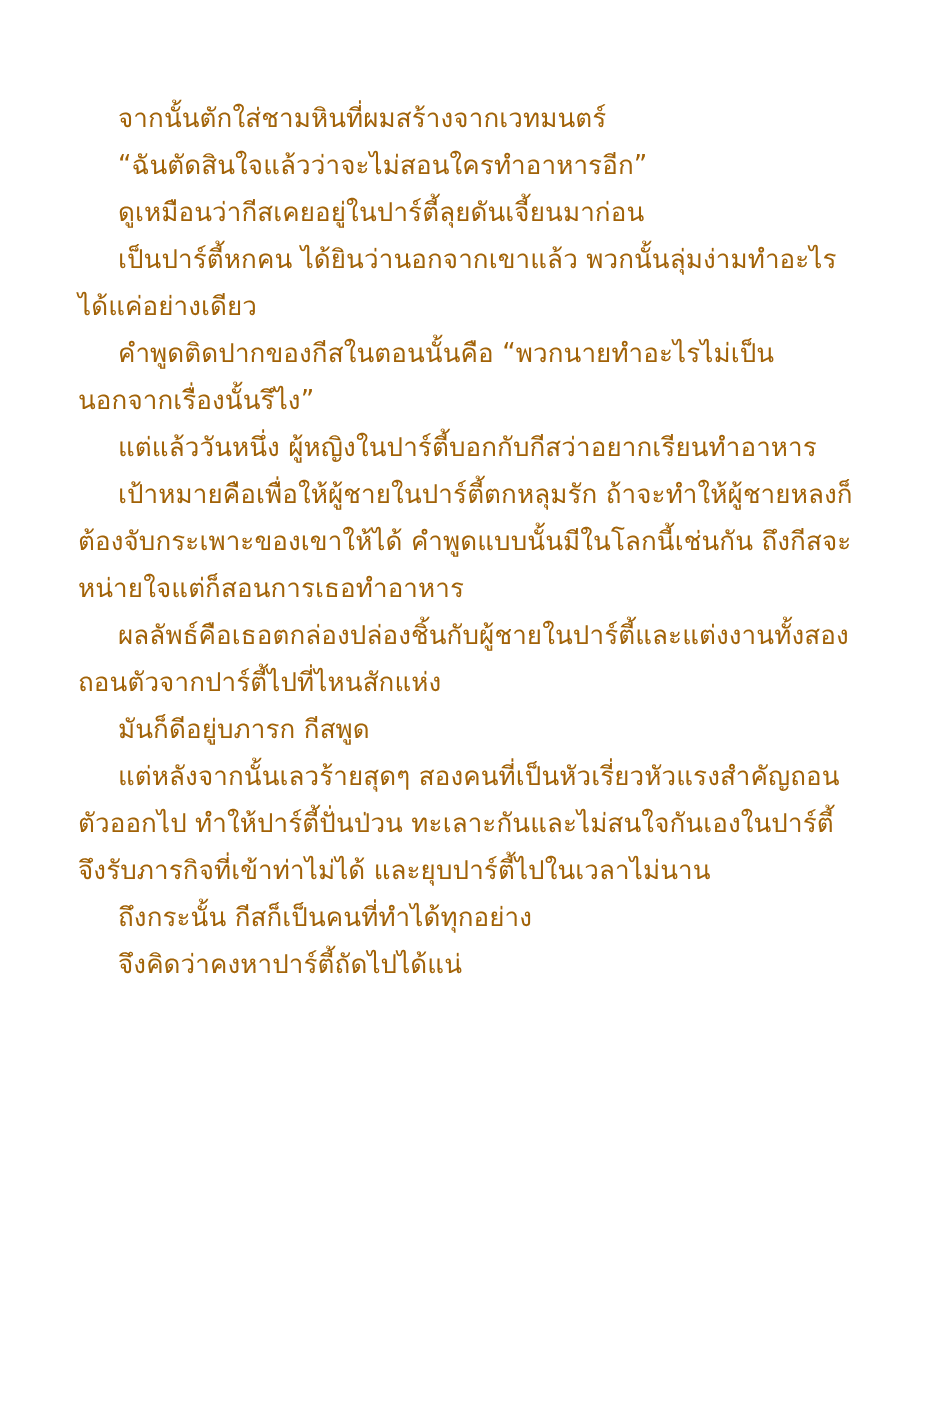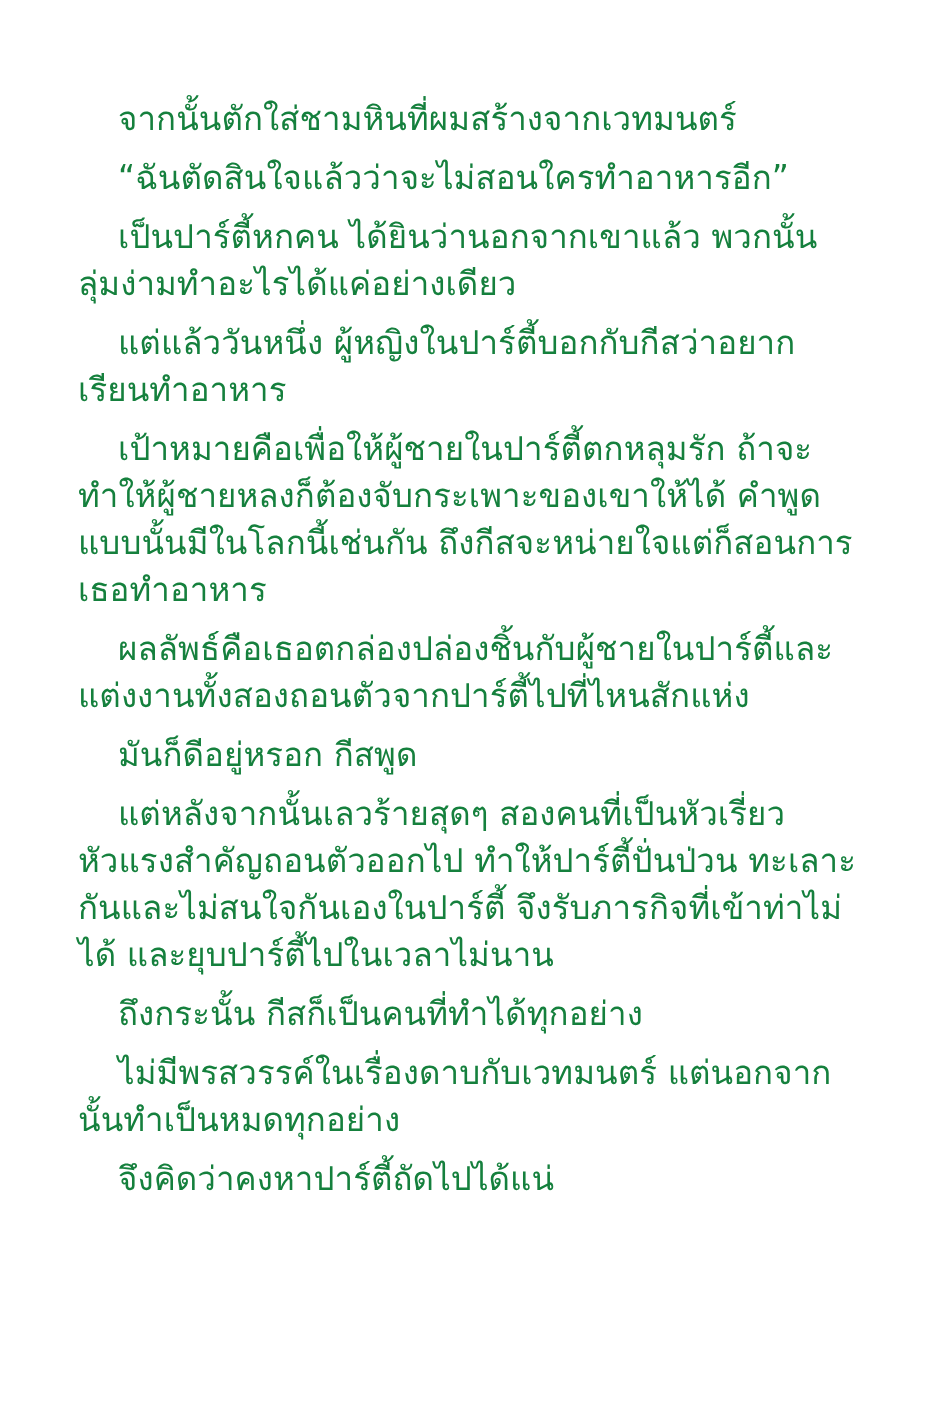--- a/index.html
+++ b/index.html
@@ -16,44 +16,45 @@
   }
   .page {
     position: relative;
     width: 936px;
     height: 1409px;
     background: #ffffff;
     box-sizing: border-box;
     padding: 95px 78px 40px 78px;
   }
   .body-text {
-    font-size: 33px;
+    font-size: 26px;
     line-height: 47px;
-    color: #15803d;
+    color: #a16207;
     letter-spacing: 0.1px;
   }
   .para {
     margin: 0;
     text-indent: 40px;
     white-space: normal;
   }
   .para + .para {
-    margin-top: 12px;
+    margin-top: 0;
   }
 </style>
 </head>
 <body>
 
 <div class="page">
   <div class="body-text">
     <p class="para">จากนั้นตักใส่ชามหินที่ผมสร้างจากเวทมนตร์</p>
     <p class="para">“ฉันตัดสินใจแล้วว่าจะไม่สอนใครทำอาหารอีก”</p>
+    <p class="para">ดูเหมือนว่ากีสเคยอยู่ในปาร์ตี้ลุยดันเจี้ยนมาก่อน</p>
     <p class="para">เป็นปาร์ตี้หกคน ได้ยินว่านอกจากเขาแล้ว พวกนั้นลุ่มง่ามทำอะไรได้แค่อย่างเดียว</p>
+    <p class="para">คำพูดติดปากของกีสในตอนนั้นคือ “พวกนายทำอะไรไม่เป็นนอกจากเรื่องนั้นรึไง”</p>
     <p class="para">แต่แล้ววันหนึ่ง ผู้หญิงในปาร์ตี้บอกกับกีสว่าอยากเรียนทำอาหาร</p>
     <p class="para">เป้าหมายคือเพื่อให้ผู้ชายในปาร์ตี้ตกหลุมรัก ถ้าจะทำให้ผู้ชายหลงก็ต้องจับกระเพาะของเขาให้ได้ คำพูดแบบนั้นมีในโลกนี้เช่นกัน ถึงกีสจะหน่ายใจแต่ก็สอนการเธอทำอาหาร</p>
     <p class="para">ผลลัพธ์คือเธอตกล่องปล่องชิ้นกับผู้ชายในปาร์ตี้และแต่งงานทั้งสองถอนตัวจากปาร์ตี้ไปที่ไหนสักแห่ง</p>
-    <p class="para">มันก็ดีอยู่หรอก กีสพูด</p>
+    <p class="para">มันก็ดีอยู่บภารก กีสพูด</p>
     <p class="para">แต่หลังจากนั้นเลวร้ายสุดๆ สองคนที่เป็นหัวเรี่ยวหัวแรงสำคัญถอนตัวออกไป ทำให้ปาร์ตี้ปั่นป่วน ทะเลาะกันและไม่สนใจกันเองในปาร์ตี้ จึงรับภารกิจที่เข้าท่าไม่ได้ และยุบปาร์ตี้ไปในเวลาไม่นาน</p>
     <p class="para">ถึงกระนั้น กีสก็เป็นคนที่ทำได้ทุกอย่าง</p>
-    <p class="para">ไม่มีพรสวรรค์ในเรื่องดาบกับเวทมนตร์ แต่นอกจากนั้นทำเป็นหมดทุกอย่าง</p>
     <p class="para">จึงคิดว่าคงหาปาร์ตี้ถัดไปได้แน่</p>
   </div>
 </div>
 
 </body></html>

